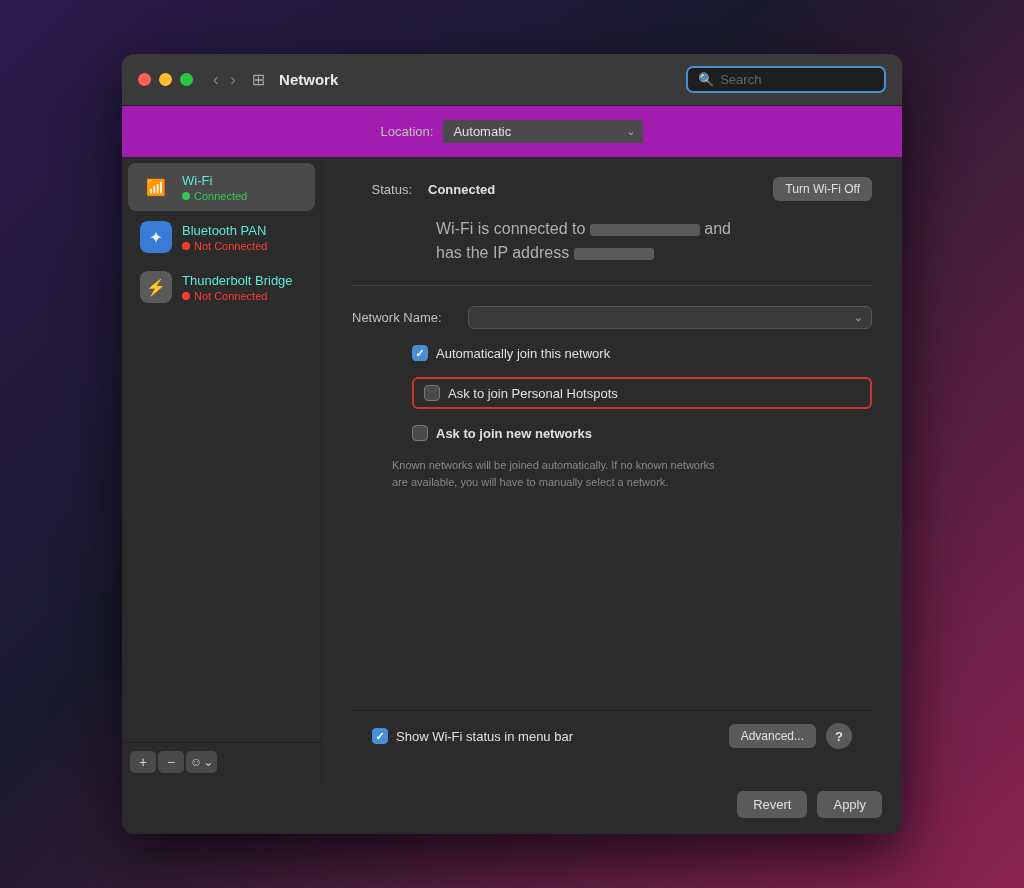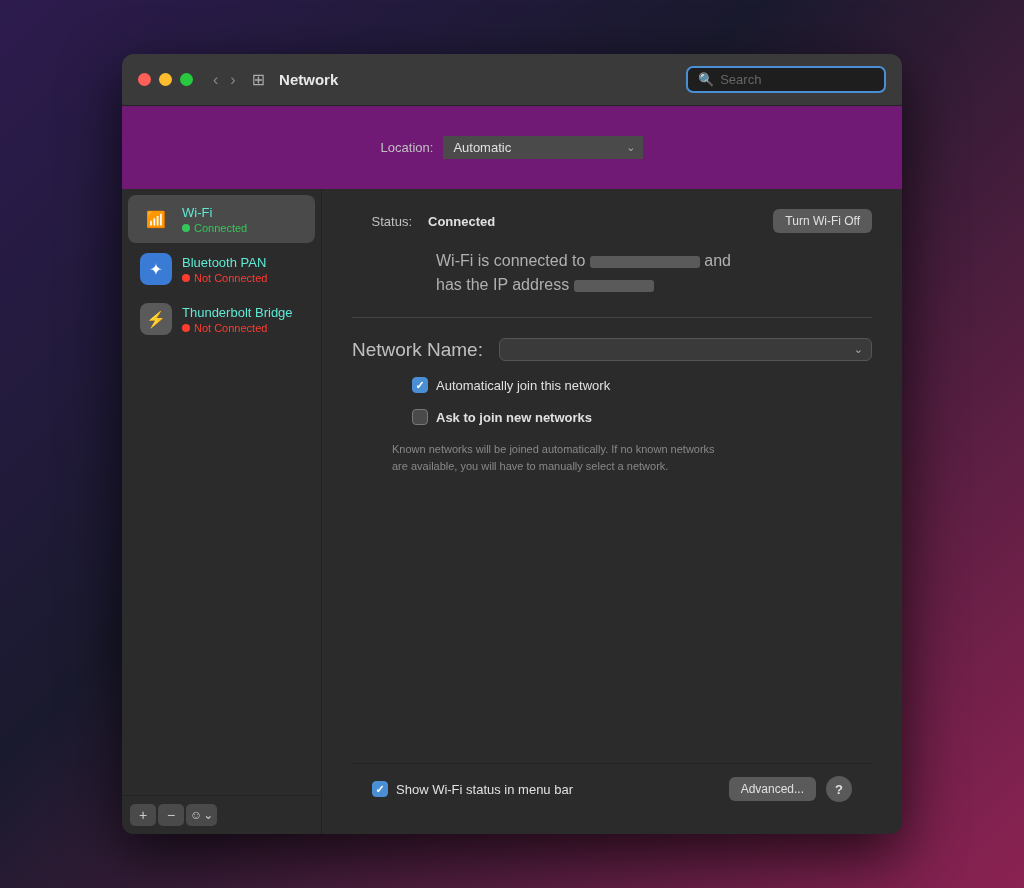--- a/index.html
+++ b/index.html
@@ -94,22 +94,22 @@
       outline: none;
       color: #ccc;
       font-size: 13px;
       width: 100%;
     }
     .search-input::placeholder { color: #666; }
     .location-bar {
       display: flex;
       align-items: center;
       justify-content: center;
-      padding: 30px 0;
-      background: #701a75;
+      padding: 14px 0;
+      background: #a21caf;
       flex-shrink: 0;
     }
     .location-label {
       color: #c0c0c0;
       font-size: 13px;
       margin-right: 10px;
     }
     .location-select {
       display: flex;
       align-items: center;
@@ -296,21 +296,21 @@
       background: #444;
       margin: 4px 0;
     }
     .network-name-row {
       display: flex;
       align-items: center;
       gap: 16px;
     }
     .network-name-label {
       color: #c0c0c0;
-      font-size: 19px;
+      font-size: 13px;
       min-width: 100px;
     }
     .network-name-select {
       display: flex;
       align-items: center;
       background: #3a3a3a;
       border: 1px solid #555;
       border-radius: 6px;
       padding: 4px 8px;
       flex: 1;
@@ -566,20 +566,24 @@
         </div>
       </div>
 
       <div class="checkbox-row">
         <div class="checkbox checked">
           <span class="checkbox-checkmark">✓</span>
         </div>
         <span class="checkbox-label">Automatically join this network</span>
       </div>
 
+      <div class="hotspot-row">
+        <div class="checkbox-unchecked"></div>
+        <span class="checkbox-label">Ask to join Personal Hotspots</span>
+      </div>
 
       <div class="new-networks-row">
         <div class="checkbox-unchecked"></div>
         <span class="checkbox-label">Ask to join new networks</span>
       </div>
 
       <div class="known-networks-text">Known networks will be joined automatically. If no known networks are available, you will have to manually select a network.</div>
 
       <div style="flex:1;"></div>
 
@@ -590,13 +594,17 @@
           </div>
           <span class="show-wifi-label">Show Wi-Fi status in menu bar</span>
         </div>
         <button class="advanced-btn">Advanced...</button>
         <button class="help-btn">?</button>
       </div>
 
     </div>
   </div>
 
+  <div class="footer-actions">
+    <button class="revert-btn">Revert</button>
+    <button class="apply-btn">Apply</button>
+  </div>
 </div>
 
 </body></html>

